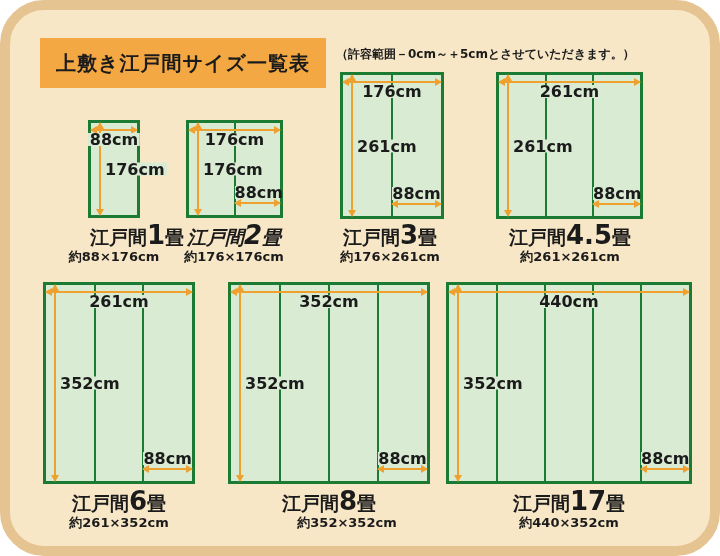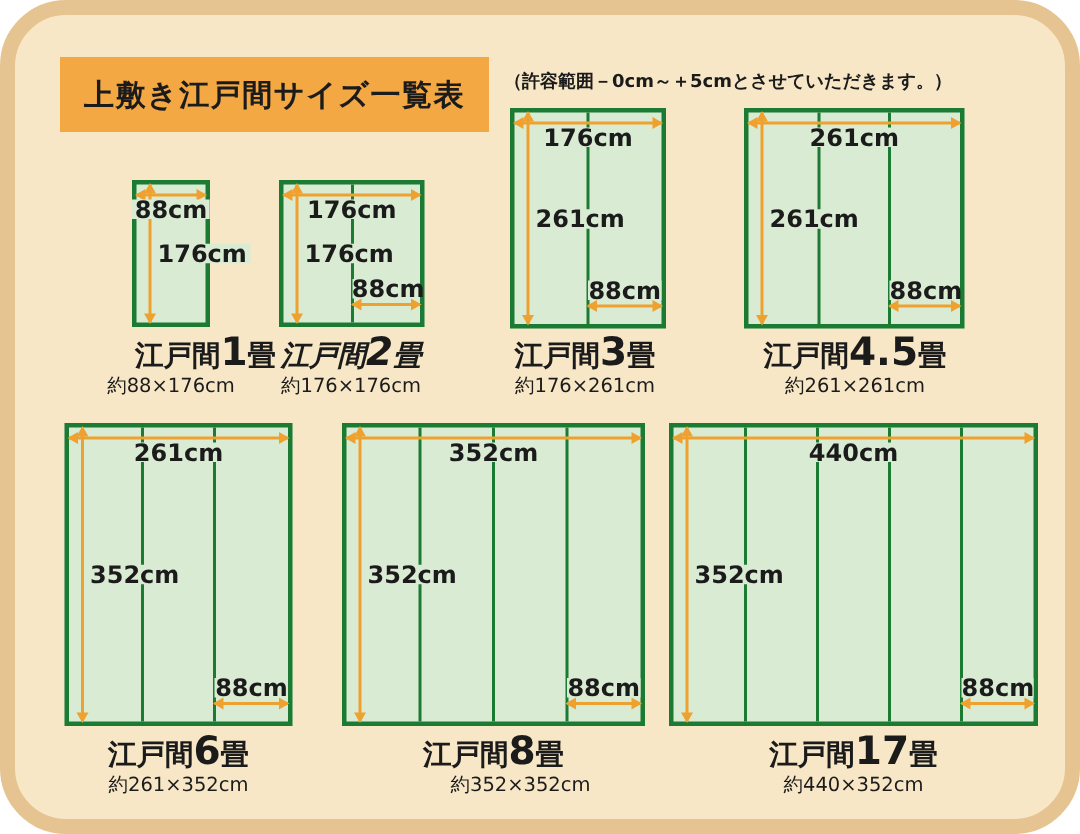--- a/index.html
+++ b/index.html
@@ -33,21 +33,21 @@
   .side-arrow{left:8px;top:0;bottom:0;}
   .bottom-arrow{right:0;bottom:11px;}
   .dim{position:absolute;font-size:16px;line-height:13px;font-weight:bold;
        background:var(--mat-fill);padding:0 2px;white-space:nowrap;color:var(--text);}
   .dim.top{top:10px;left:50%;transform:translateX(-50%);}
   .dim.side{top:50%;left:12px;transform:translateY(-50%);}
   .dim.matw{bottom:16px;text-align:center;padding:0;}
   .dtitle{position:absolute;transform:translateX(-50%);font-weight:bold;font-size:19px;
           line-height:26px;white-space:nowrap;}
   .dtitle .num{font-size:26px;}
-  .dsub{position:absolute;transform:translateX(-50%);font-weight:normal;font-size:13px;white-space:nowrap;}
+  .dsub{position:absolute;transform:translateX(-50%);font-weight:bold;font-size:13px;white-space:nowrap;}
 </style>
 </head>
 <body>
 
 <div class="card"></div>
 <div class="stage">
 
   <div class="title-box">上敷き江戸間サイズ一覧表</div>
   <div class="note">（許容範囲－0cm～＋5cmとさせていただきます。）</div>
 

